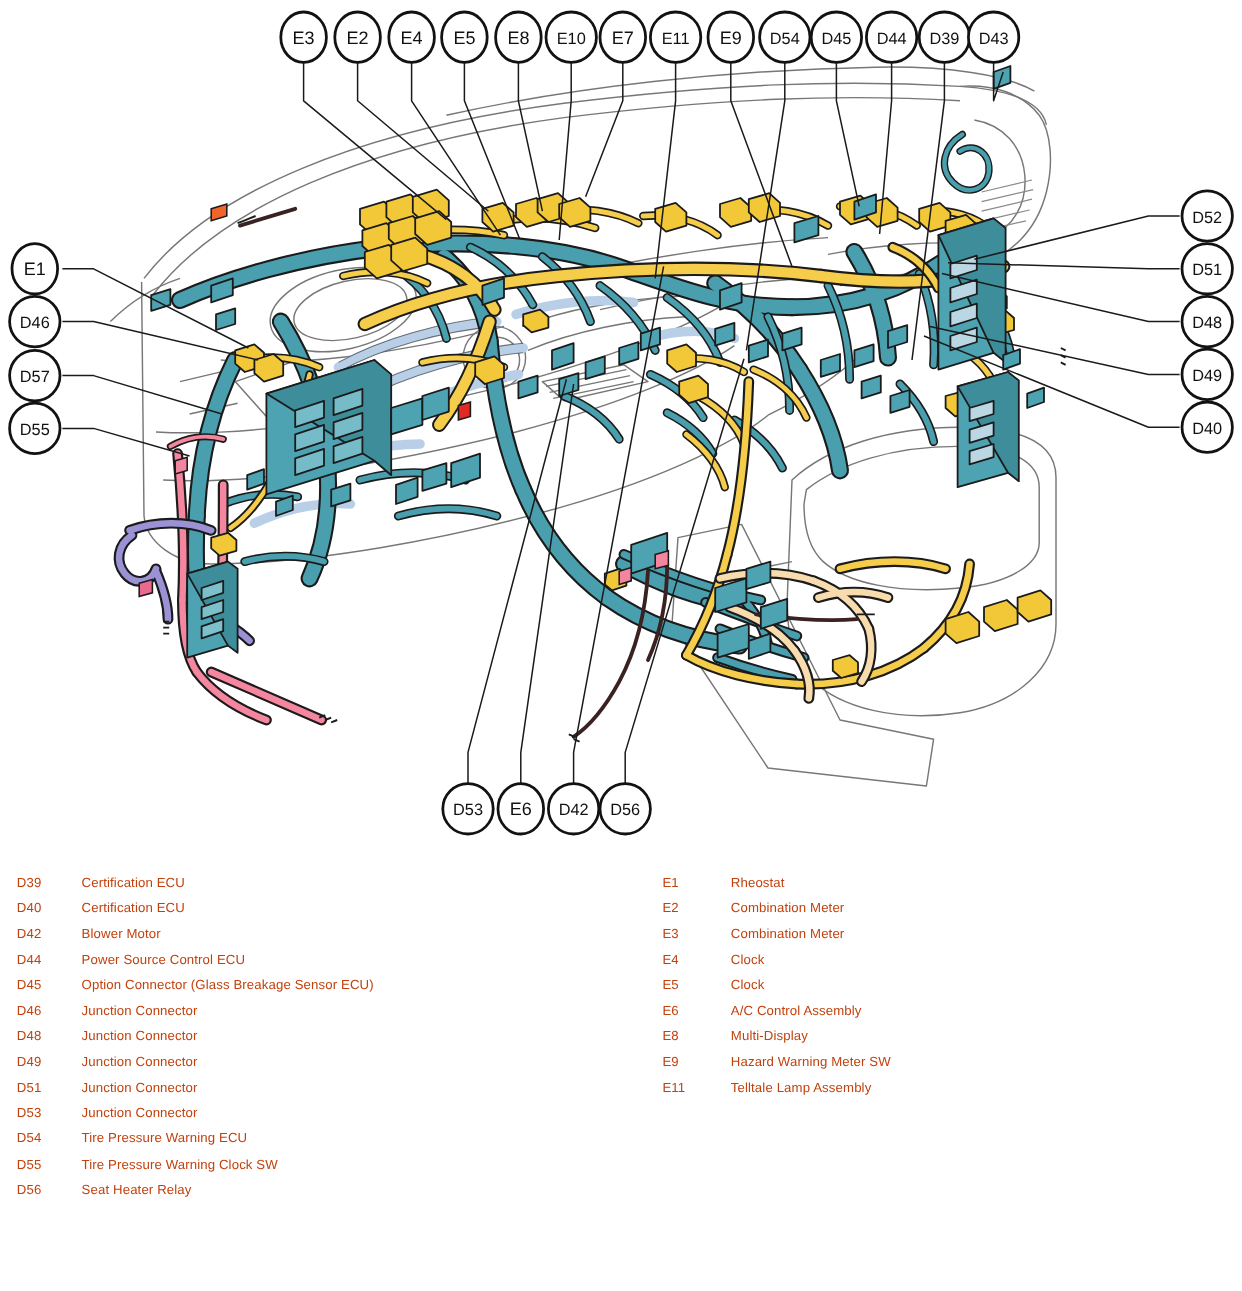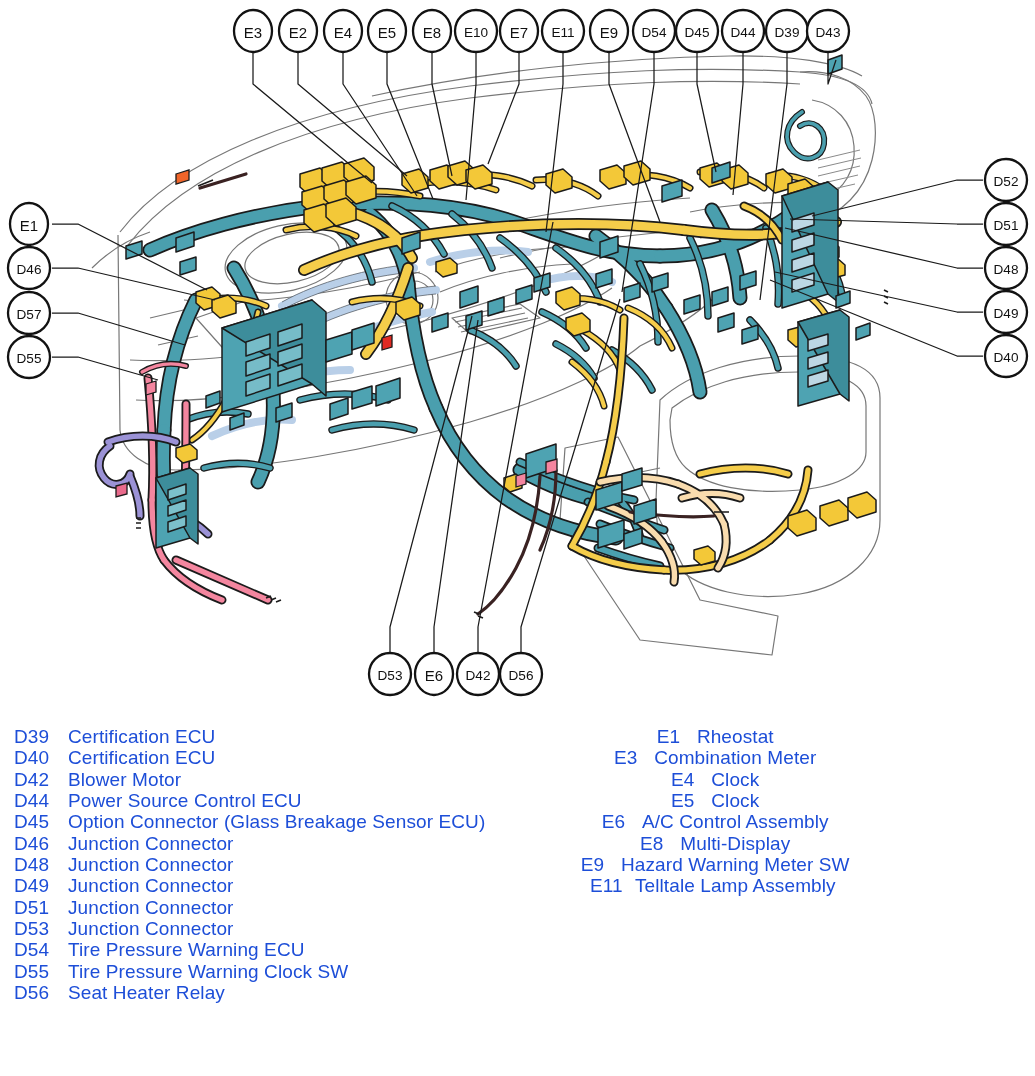--- a/index.html
+++ b/index.html
@@ -13,26 +13,26 @@
   }
   #sheet{position:absolute;inset:0;width:1035px;height:1076px;padding-left:16px;}
   svg.layer{position:absolute;left:0;top:0;width:1035px;height:1076px;}
 
   
   #legend{
     position:absolute;left:0;top:726px;width:1035px;height:350px;
   }
   .legcol{position:absolute;top:0;}
   #legcol-left{left:14px;}
-  #legcol-right{left:564px;text-align:center;}
+  #legcol-right{left:552px;}
   .legrow{
     height:21.35px;line-height:21.35px;
     white-space:nowrap;
-    font-size:19px;
-    color:#1d4ed8;
+    font-size:11px;
+    color:#c2410c;
   }
   .legcode{display:inline-block;width:54px;letter-spacing:.1px;}
   .leglabel{display:inline-block;letter-spacing:.1px;}
   #legcol-right .legcode{width:57px;}
 
   .callout-text{
     font-family:"Liberation Sans", sans-serif;
     font-size:15px;
     fill:#111;
     text-anchor:middle;
@@ -682,20 +682,21 @@
         <div class="legrow"><span class="legcode">D48</span><span class="leglabel">Junction Connector</span></div>
         <div class="legrow"><span class="legcode">D49</span><span class="leglabel">Junction Connector</span></div>
         <div class="legrow"><span class="legcode">D51</span><span class="leglabel">Junction Connector</span></div>
         <div class="legrow"><span class="legcode">D53</span><span class="leglabel">Junction Connector</span></div>
         <div class="legrow"><span class="legcode">D54</span><span class="leglabel">Tire Pressure Warning ECU</span></div>
         <div class="legrow"><span class="legcode">D55</span><span class="leglabel">Tire Pressure Warning Clock SW</span></div>
         <div class="legrow"><span class="legcode">D56</span><span class="leglabel">Seat Heater Relay</span></div>
       </div>
     <div class="legcol" id="legcol-right">
         <div class="legrow"><span class="legcode">E1</span><span class="leglabel">Rheostat</span></div>
+        <div class="legrow"><span class="legcode">E2</span><span class="leglabel">Combination Meter</span></div>
         <div class="legrow"><span class="legcode">E3</span><span class="leglabel">Combination Meter</span></div>
         <div class="legrow"><span class="legcode">E4</span><span class="leglabel">Clock</span></div>
         <div class="legrow"><span class="legcode">E5</span><span class="leglabel">Clock</span></div>
         <div class="legrow"><span class="legcode">E6</span><span class="leglabel">A/C Control Assembly</span></div>
         <div class="legrow"><span class="legcode">E8</span><span class="leglabel">Multi-Display</span></div>
         <div class="legrow"><span class="legcode">E9</span><span class="leglabel">Hazard Warning Meter SW</span></div>
         <div class="legrow"><span class="legcode">E11</span><span class="leglabel">Telltale Lamp Assembly</span></div>
       </div>
   </div>
 

